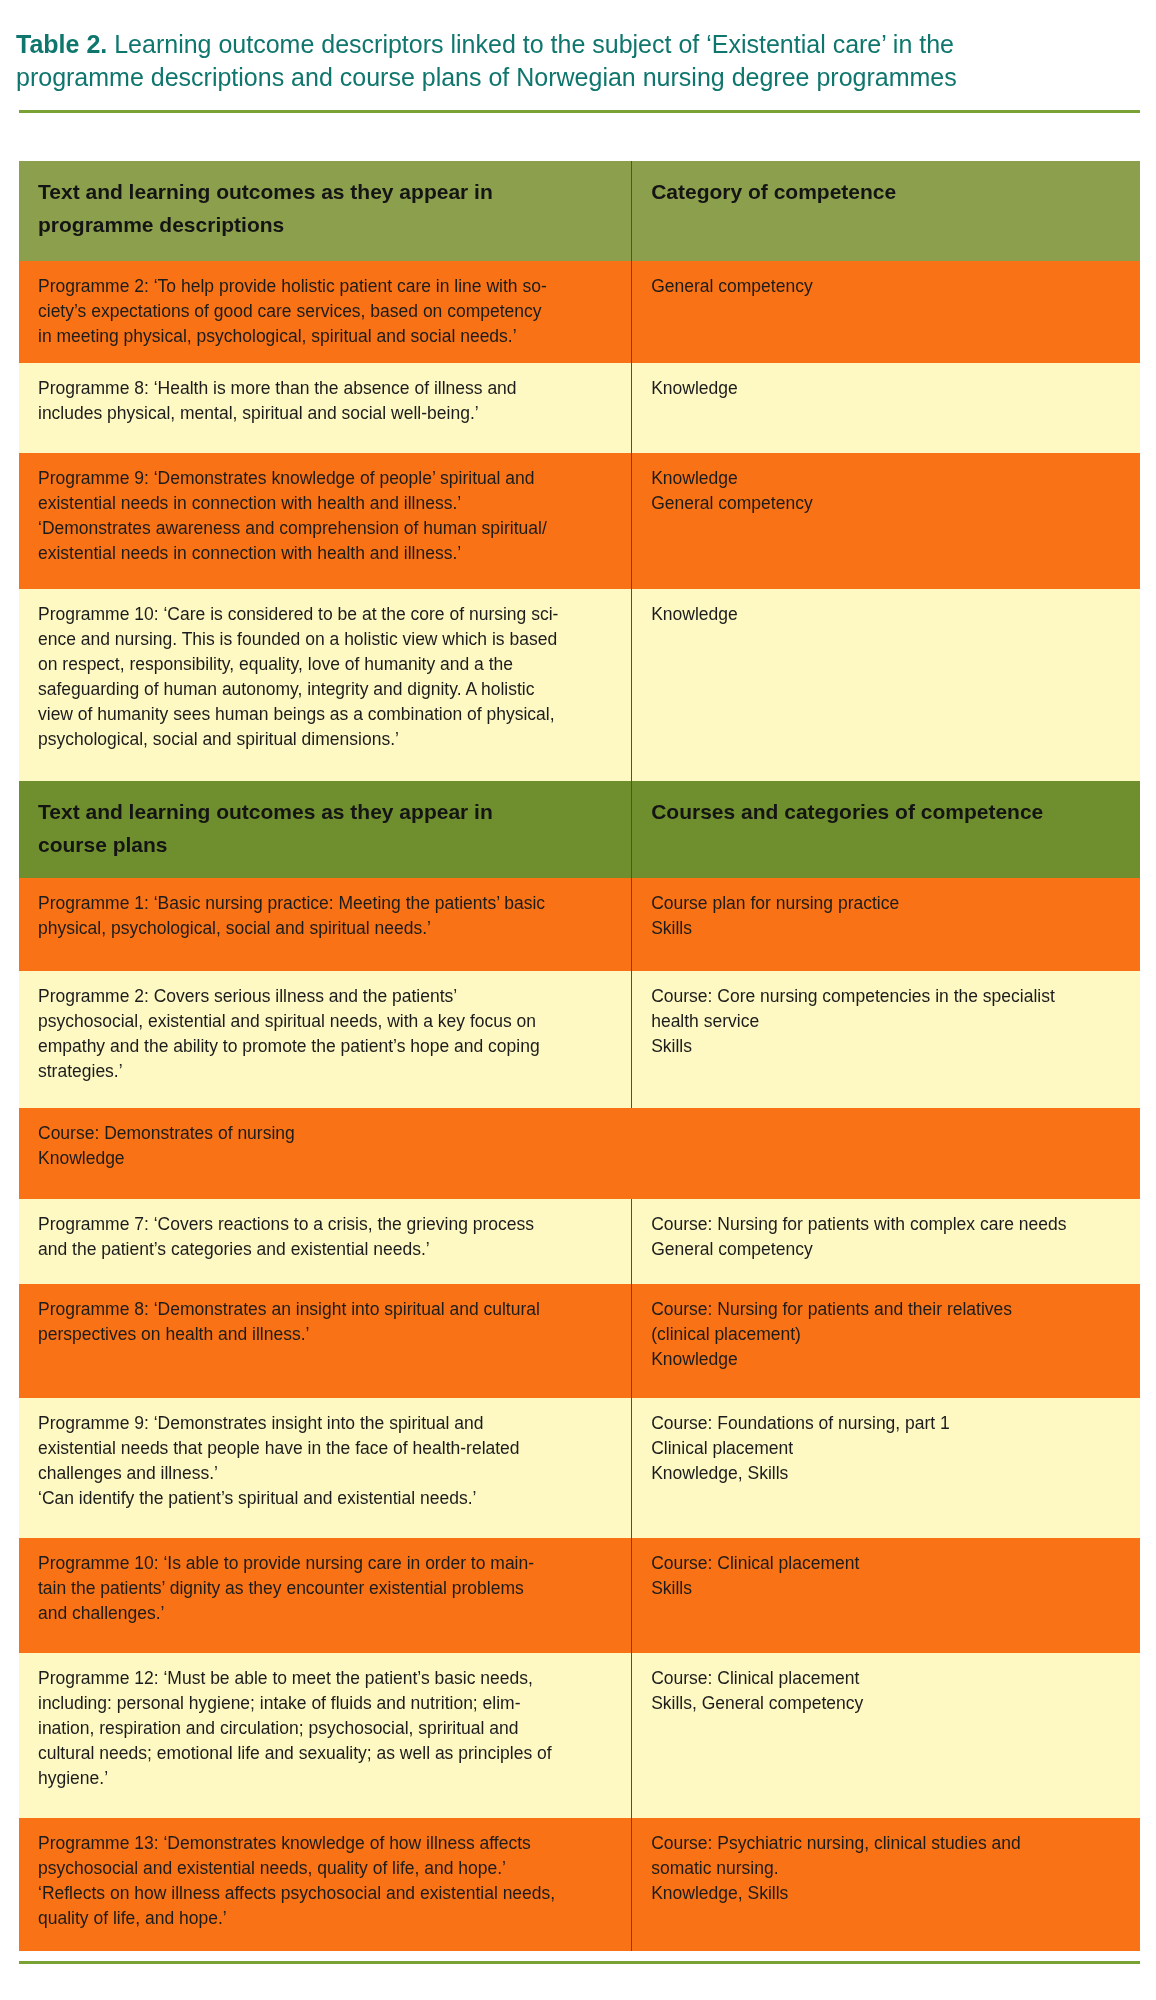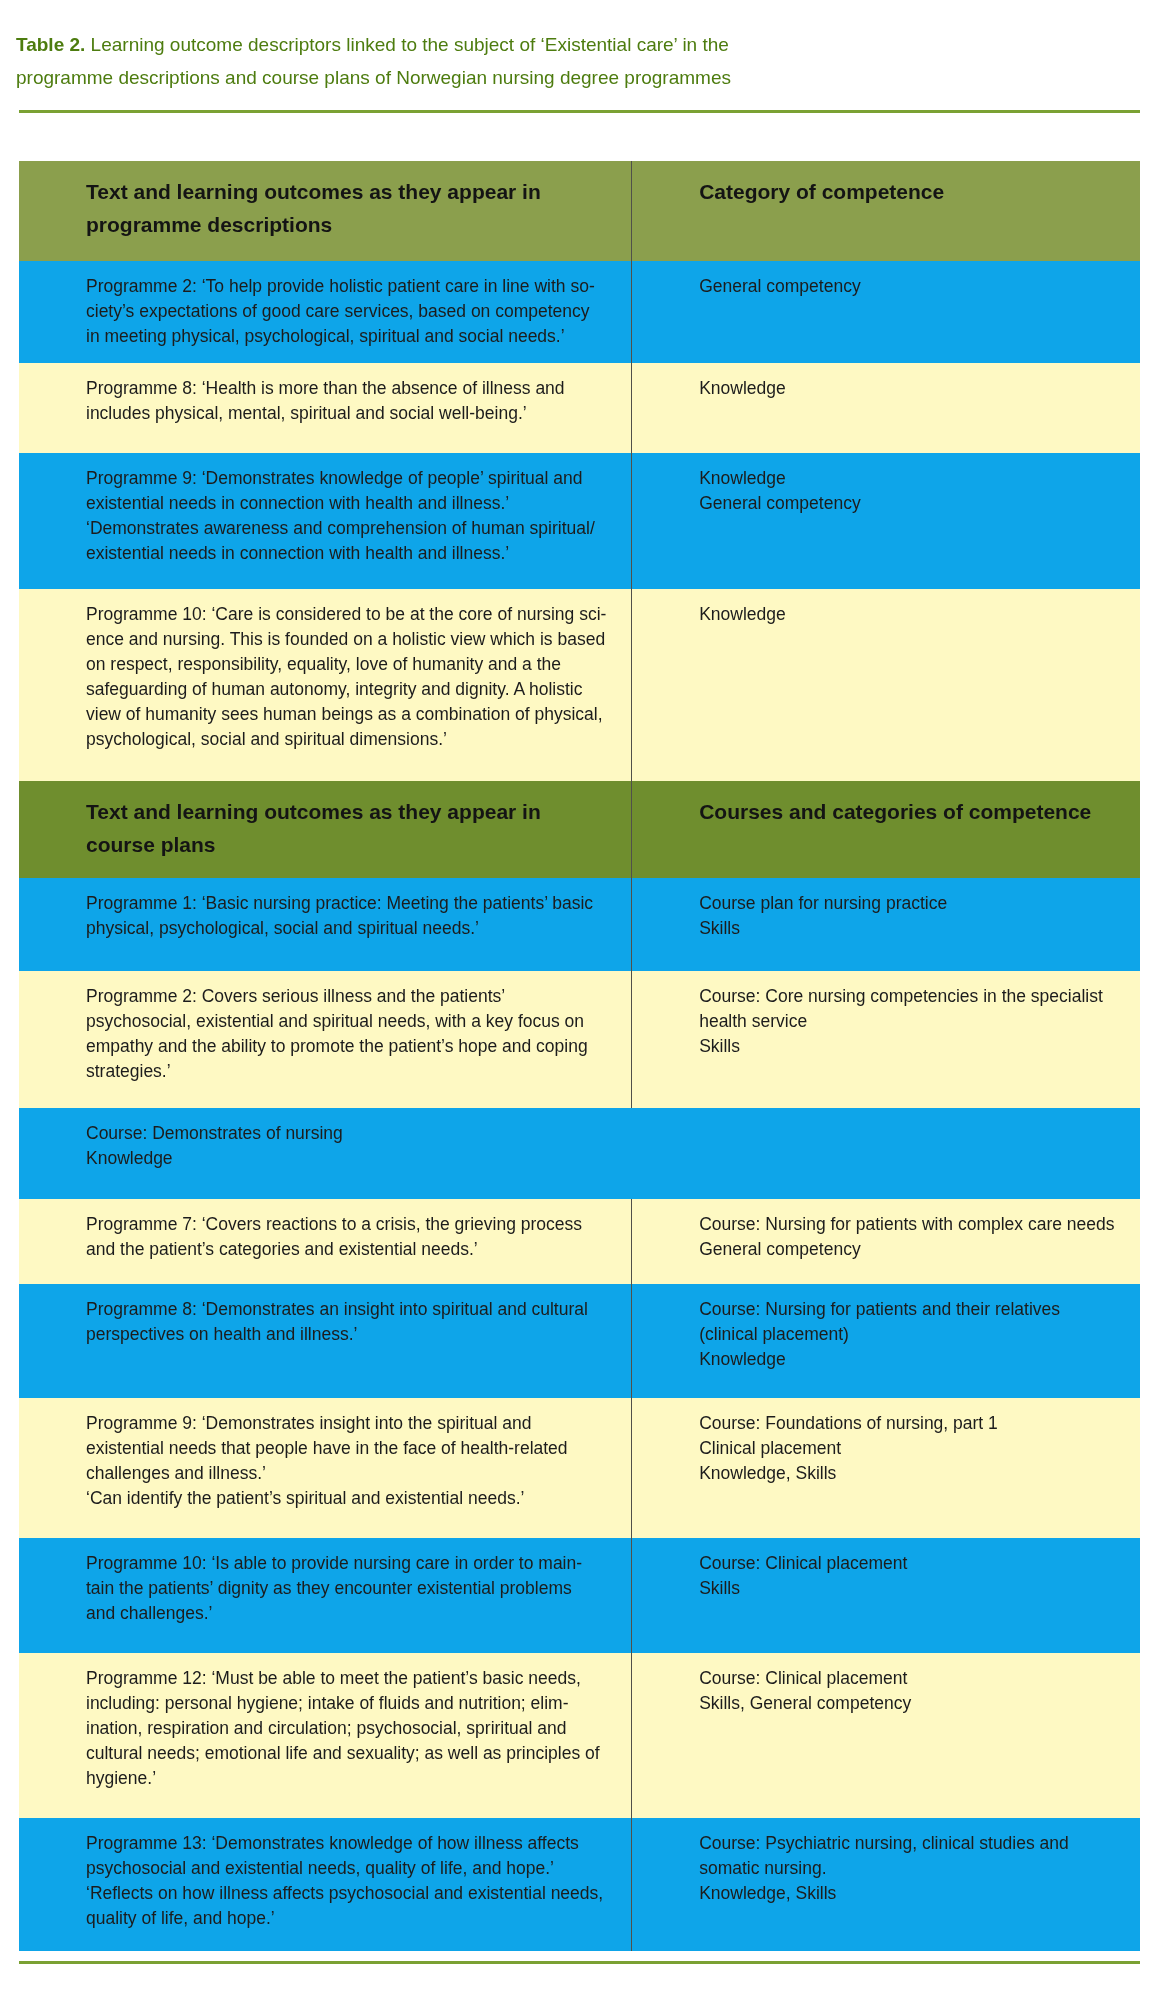--- a/index.html
+++ b/index.html
@@ -12,24 +12,24 @@
   .page {
     width: 1156px;
     height: 2000px;
     box-sizing: border-box;
     padding: 28px 16px 0 16px;
     background: #ffffff;
     overflow: hidden;
   }
   .caption {
     margin: 0 0 16px 0;
-    font-size: 19px;
+    font-size: 25px;
     line-height: 33px;
     white-space: pre-line;
-    color: #4d7c0f;
+    color: #0f766e;
     max-width: 1124px;
   }
   .caption .bold { font-weight: bold; }
   .rule {
     height: 3px;
     background: #7aa133;
     width: 1121px;
     margin-left: 3px;
   }
   .rule.top { margin-bottom: 48px; }
@@ -44,33 +44,32 @@
     width: 100%;
     box-sizing: border-box;
   }
   .cell {
     box-sizing: border-box;
     padding: 13px 12px 14px 19px;
     font-size: 17.5px;
     line-height: 25px;
     white-space: pre-line;
     color: #1c1c1c;
-    margin-left: 48px;
   }
   .cell.left { border-right: 1px solid #50504a; }
   .row.header .cell {
     font-weight: bold;
     font-size: 21px;
     line-height: 33px;
     color: #141414;
     padding-top: 14px;
   }
   .row.h1 { background: #8b9f4d; }
   .row.h2 { background: #6f8e2e; }
-  .row.bg-white { background: #0ea5e9; }
+  .row.bg-white { background: #f97316; }
   .row.bg-green { background: #fef9c3; }
 </style>
 </head>
 <body>
 
 <div class="page">
 
   <div class="caption"><span class="bold">Table 2.</span><span> Learning outcome descriptors linked to the subject of ‘Existential care’ in the
 programme descriptions and course plans of Norwegian nursing degree programmes</span></div>
 

